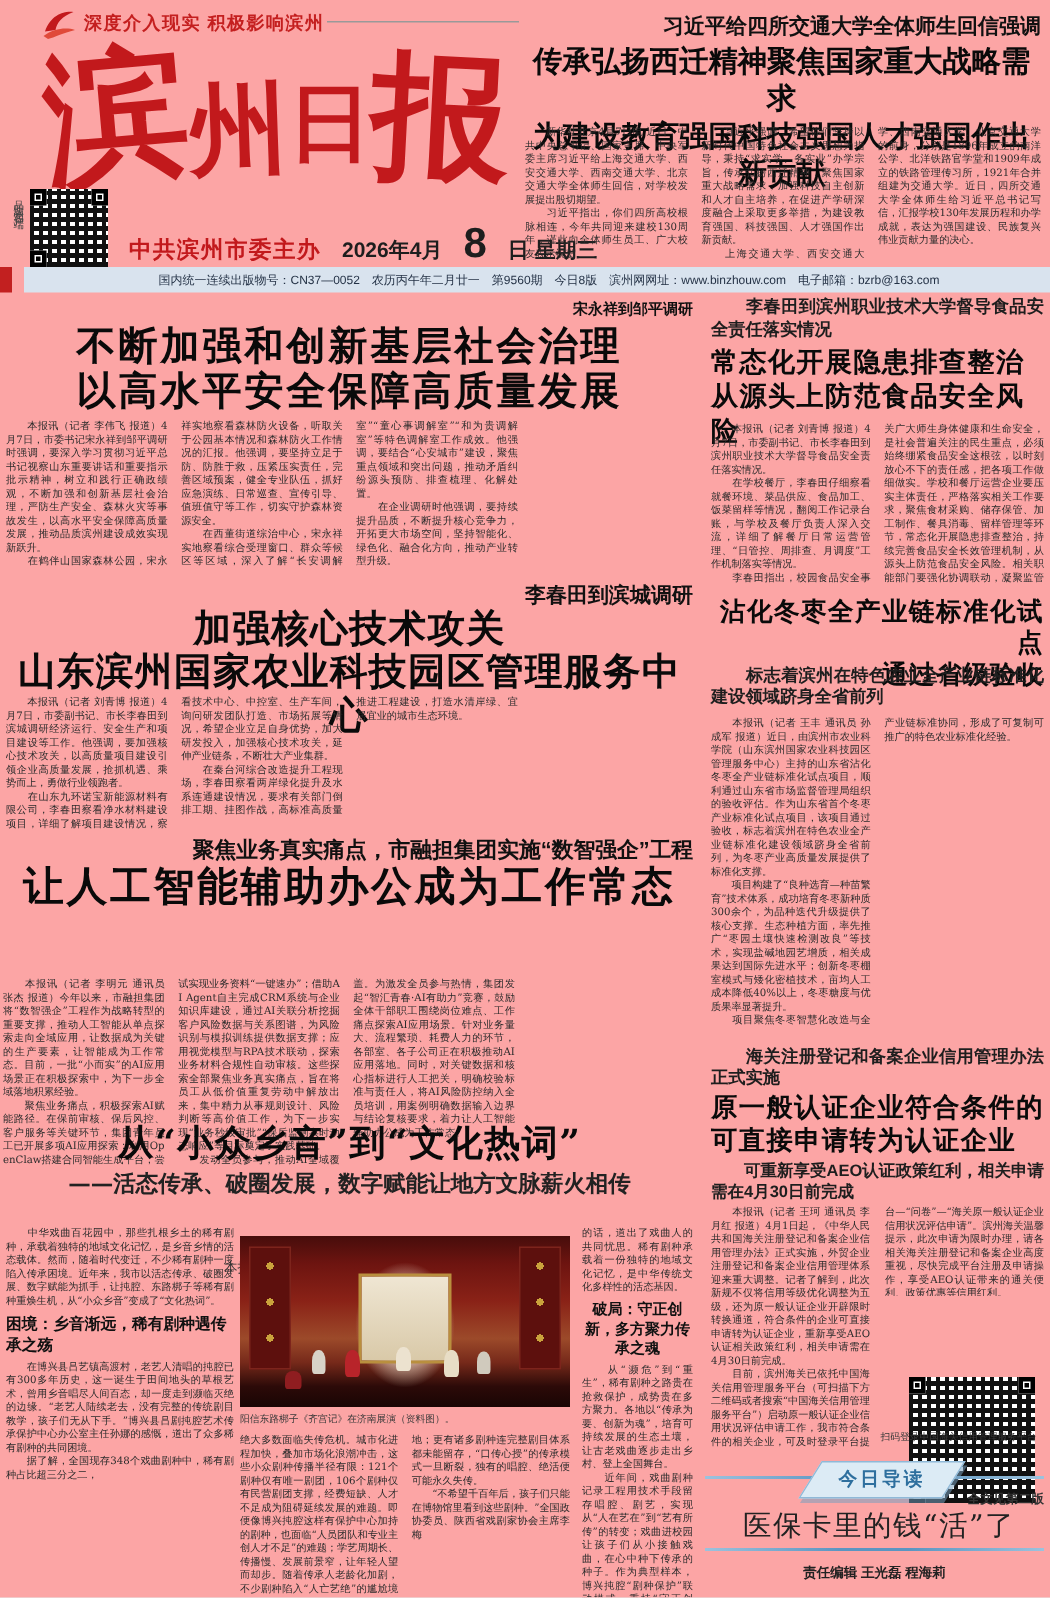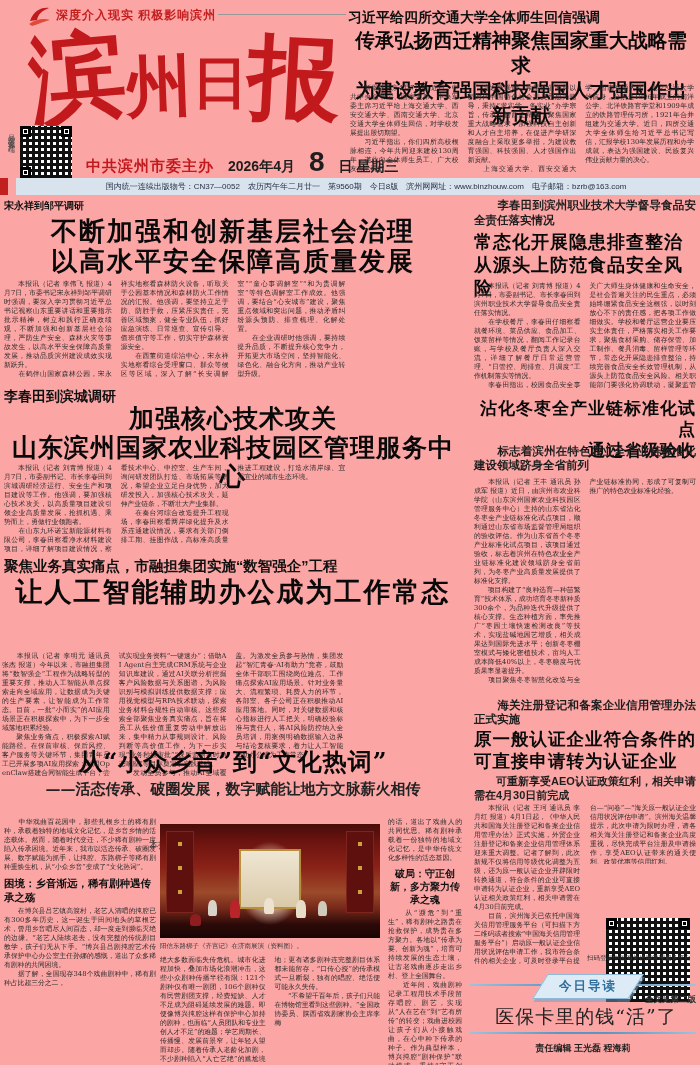--- a/index.html
+++ b/index.html
@@ -1,20 +1,20 @@
 <!DOCTYPE html>
 <html><head>
 <meta charset="utf-8">
 <style>
   html,body{margin:0;padding:0;background:#e8e8e8;}
   #page{position:relative;width:700px;height:1065px;background:#fca5a5;overflow:hidden;
         font-family:"Liberation Sans",sans-serif;color:#1e1e1e;}
   .abs{position:absolute;}
   .serif{font-family:"DejaVu Serif","Liberation Serif",serif;text-align:center;}
-  .kicker{font-weight:bold;text-align:left;color:#111;}
+  .kicker{font-weight:bold;text-align:right;color:#111;}
   .headline{font-weight:900;text-align:center;color:#0a0a0a;
             font-family:"DejaVu Serif","Liberation Serif",serif;}
   .body-text{font-size:6.8px;line-height:9px;text-align:justify;color:#2b2b2b;
              white-space:pre-line;overflow:hidden;font-family:"DejaVu Serif","Liberation Serif",serif;
              word-break:break-all;}
   .cols-2{column-count:2;column-gap:9px;column-fill:auto;}
   .cols-3{column-count:3;column-gap:9px;column-fill:auto;}
   .cols-4{column-count:4;column-gap:9px;column-fill:auto;}
   
   .tagline{color:#c41f1f;font-weight:bold;font-size:12px;letter-spacing:1px;}

